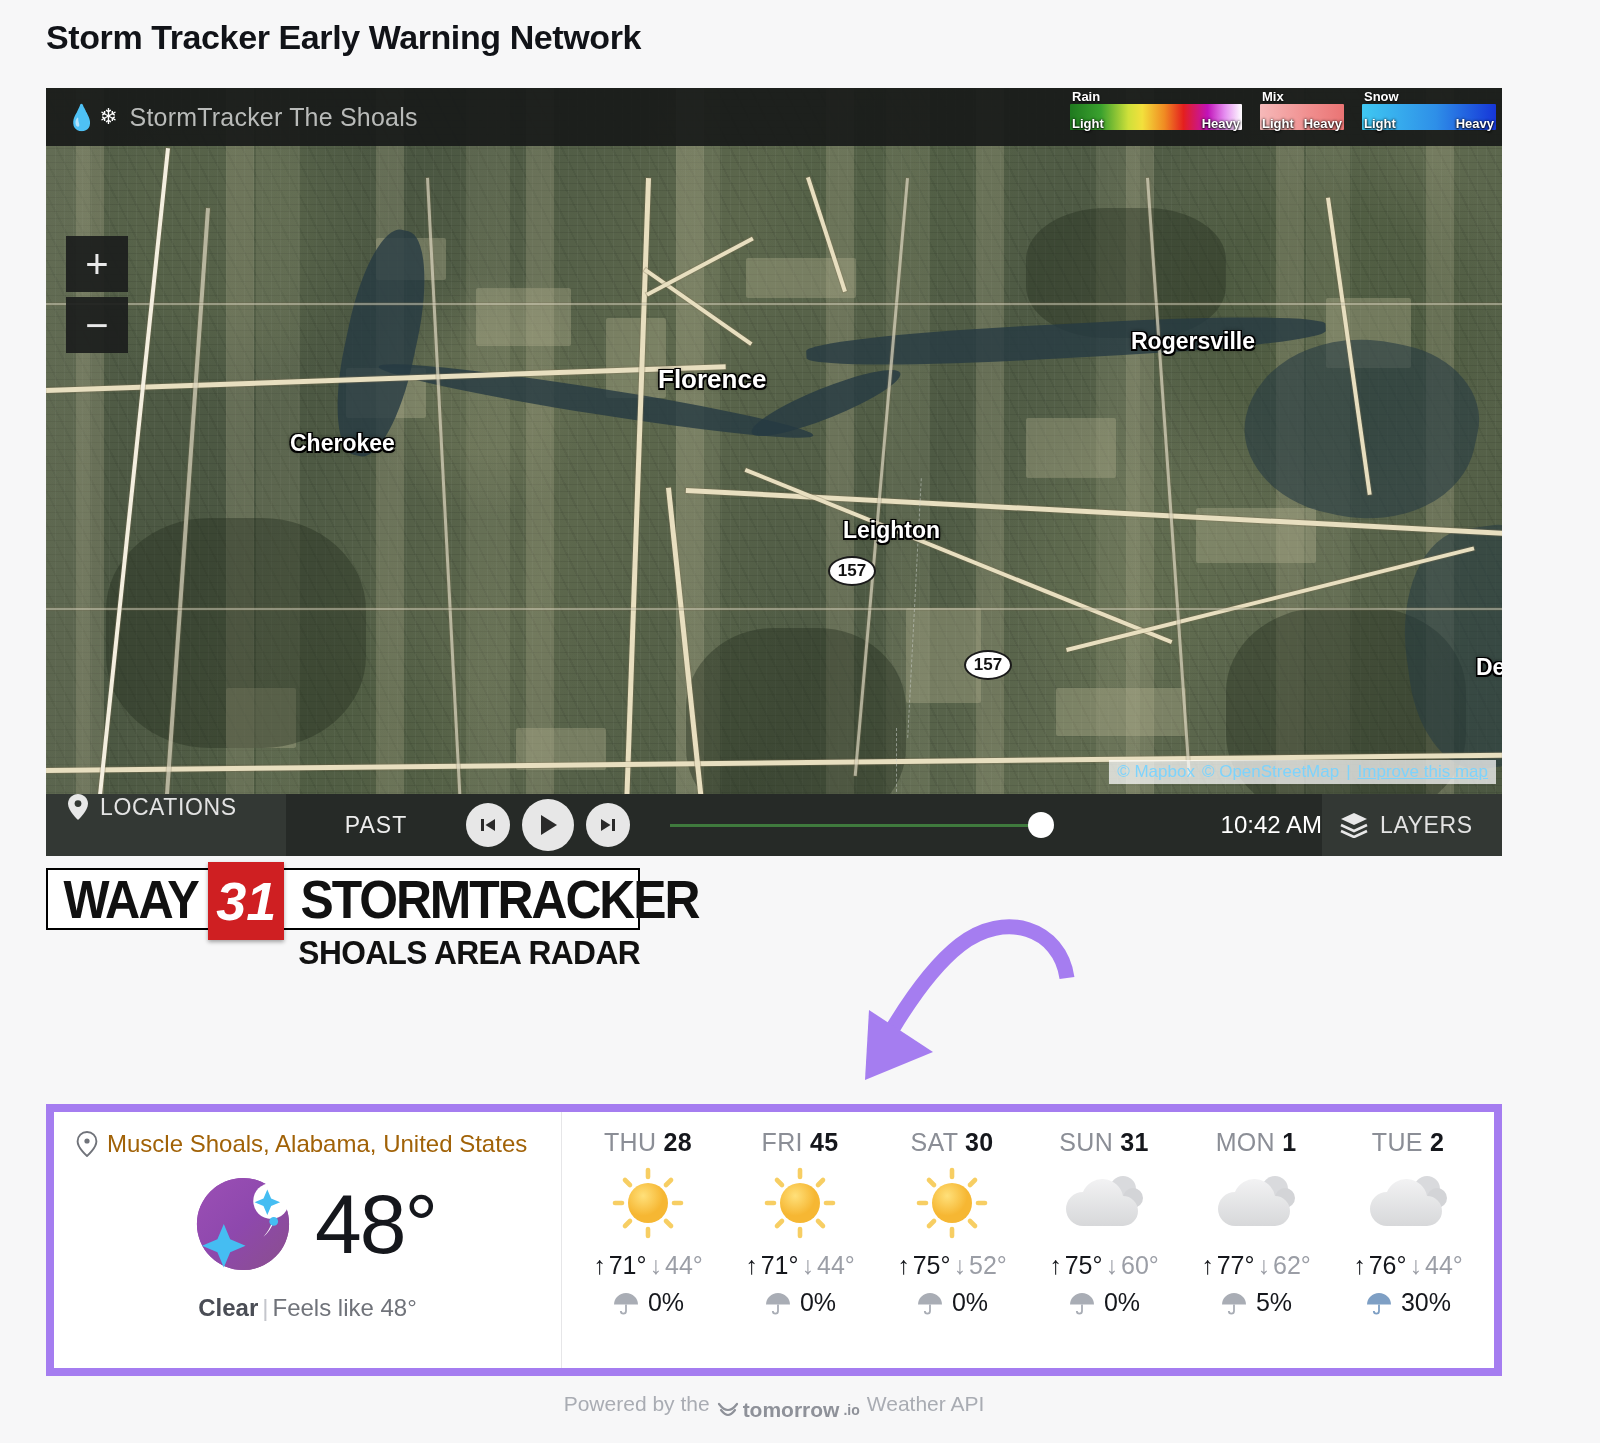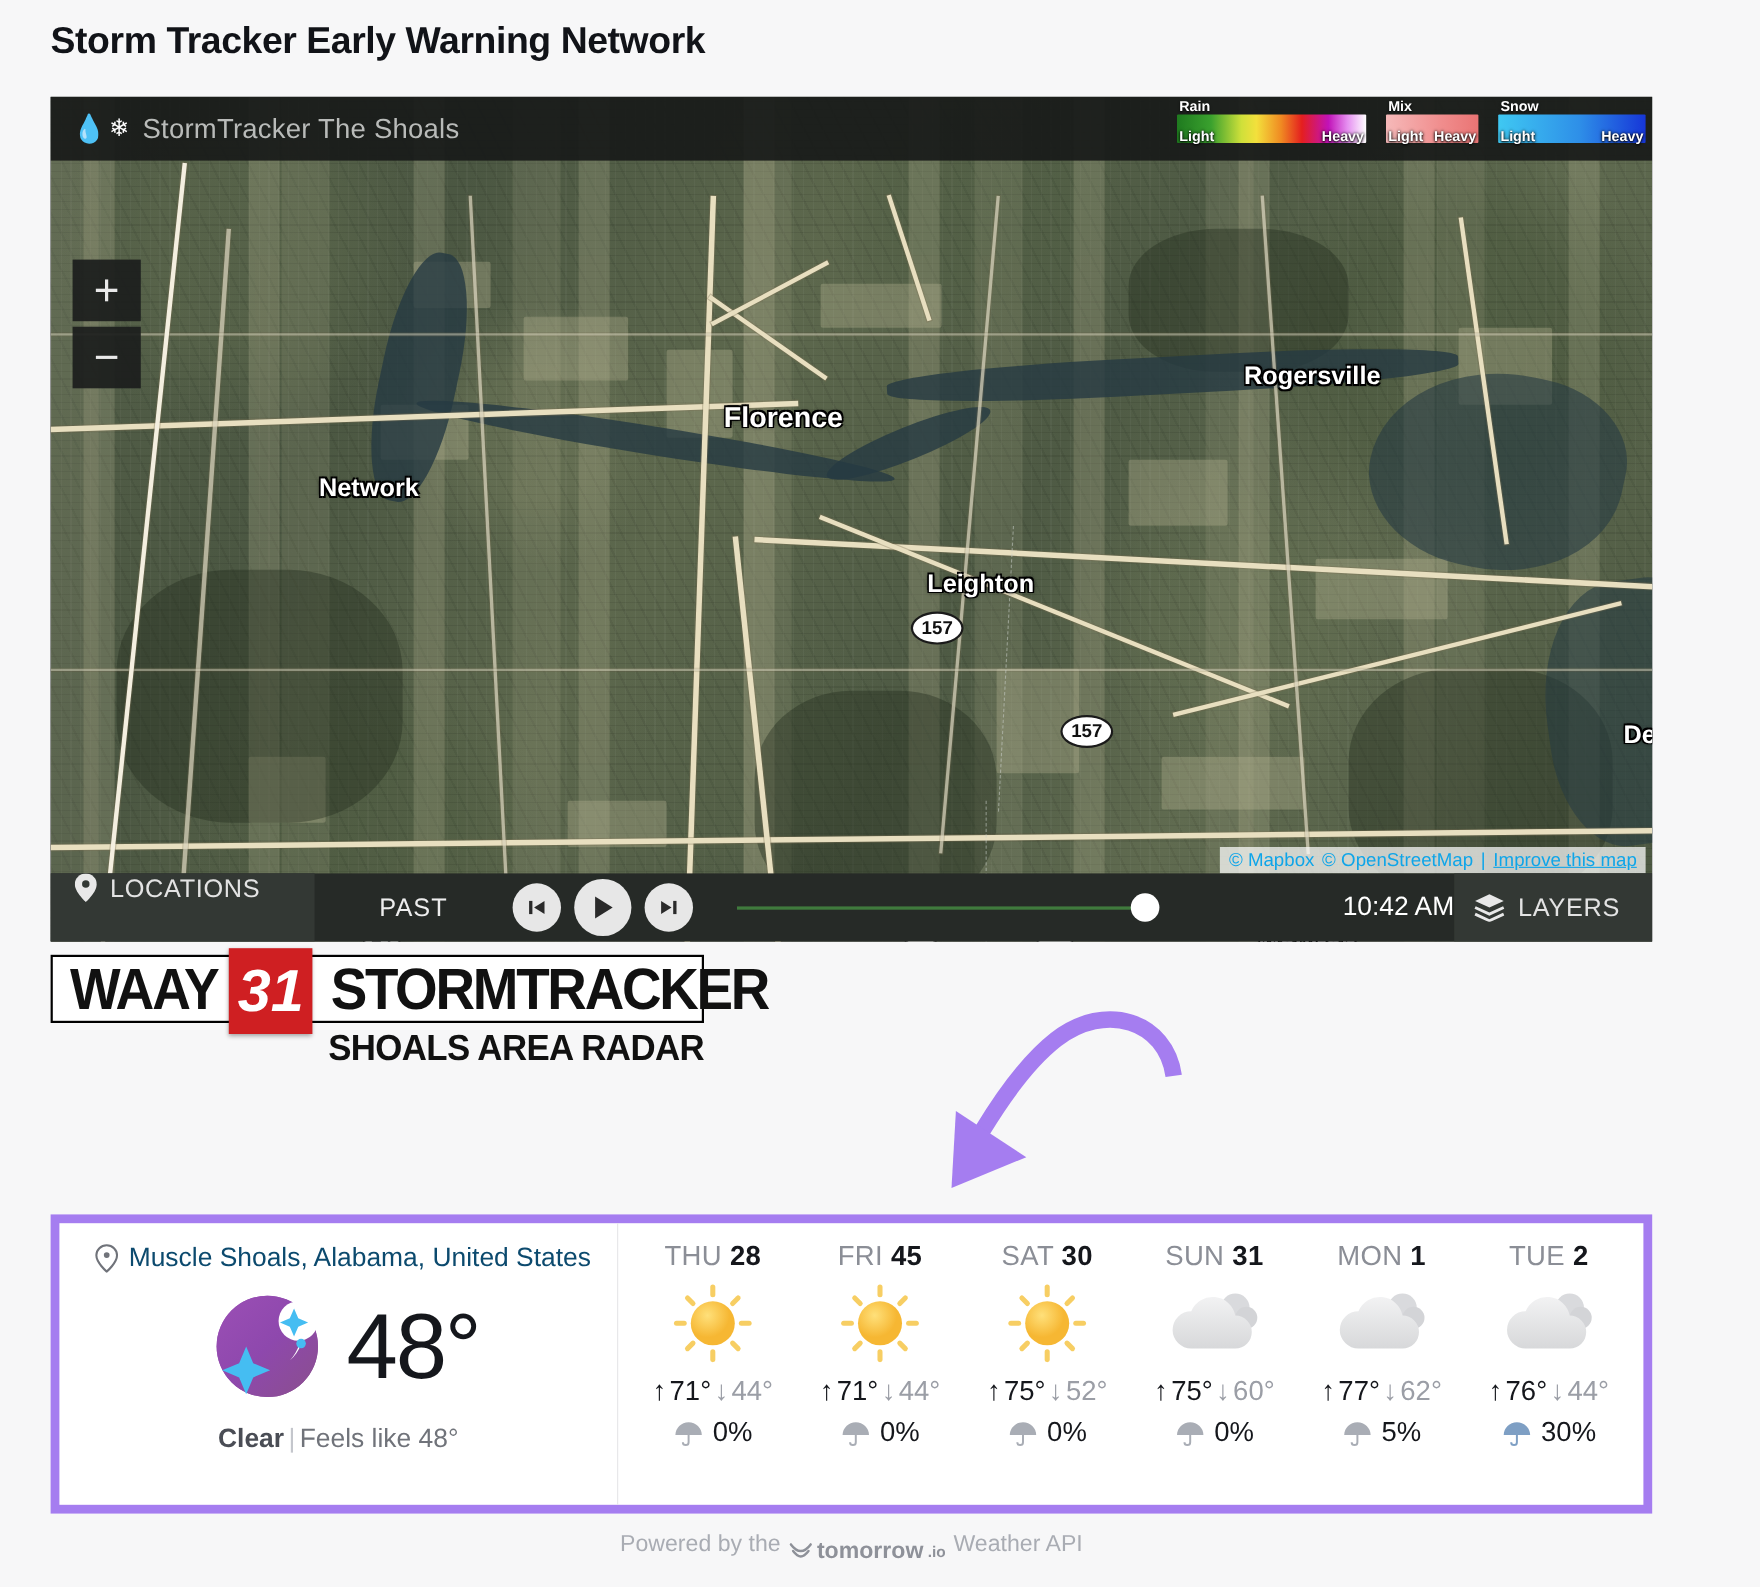--- a/index.html
+++ b/index.html
@@ -162,23 +162,23 @@
     background: rgba(28,30,29,.93);
     color: #e9e9e9;
     font-size: 40px; font-weight: 300;
     display: flex; align-items: center; justify-content: center;
     line-height: 1;
     cursor: pointer;
   }
 
   
   .attrib {
-    position: absolute; right: 6px; bottom: 62px;
+    position: absolute; right: 6px; bottom: 72px;
     background: rgba(255,255,255,.72);
-    color: #0ea5e9;
+    color: #7dd3fc;
     font-size: 17px;
     padding: 2px 8px;
     display: flex; gap: 7px; align-items: center;
   }
 
   
   .radar-controls {
     position: absolute; left: 0; bottom: 0;
     width: 100%; height: 62px;
     background: #262a27;
@@ -303,22 +303,22 @@
   }
   .wx-current {
     width: 508px;
     border-right: 1px solid #e6e6e8;
     padding: 18px 0 0 0;
     display: flex; flex-direction: column; align-items: center;
   }
   .wx-loc {
     display: flex; align-items: center; gap: 9px;
     align-self: flex-start;
-    padding-left: 32px;
-    color: #0c4a6e;
+    padding-left: 22px;
+    color: #a16207;
     font-size: 24px;
   }
   .wx-now {
     display: flex; align-items: center; gap: 8px;
     margin-top: 2px;
   }
   .moon-icon { width: 128px; height: 128px; }
   .wx-temp {
     font-size: 84px; font-weight: 400; color: #15171c;
     line-height: 1;
@@ -424,21 +424,21 @@
     <div class="road thin" style="left:0px;top:215px;width:1456px;height:2px;"></div>
     <div class="road" style="left:600px;top:180px;width:130px;height:4px;transform:rotate(35deg);"></div>
     <div class="road" style="left:600px;top:205px;width:120px;height:4px;transform:rotate(-28deg);"></div>
 
     <div class="road" style="left:120px;top:60px;width:4px;height:760px;background:#f4efe0;transform:rotate(6deg);"></div>
 
     <div class="county-line" style="left:868px;top:390px;height:260px;transform:rotate(3deg);"></div>
     <div class="county-line" style="left:850px;top:640px;height:150px;"></div>
 
     <div class="place" style="left:612px;  top:276px; font-size:26px;">Florence</div>
-    <div class="place" style="left:244px;  top:342px; font-size:23px;">Network</div>
+    <div class="place" style="left:244px;  top:342px; font-size:23px;">Cherokee</div>
     <div class="place" style="left:1085px; top:240px; font-size:23px;">Rogersville</div>
     <div class="place" style="left:797px;  top:429px; font-size:23px;">Leighton</div>
     <div class="place" style="left:540px;  top:718px; font-size:23px;">Russellville</div>
     <div class="place" style="left:1098px; top:757px; font-size:23px;">Moulton</div>
     <div class="place" style="left:1430px; top:566px; font-size:23px;">De</div>
 
     <div class="shield" style="left:782px;  top:468px;">157</div>
     <div class="shield" style="left:918px;  top:562px;">157</div>
     <div class="shield" style="left:283px;  top:748px; width:36px;">24</div>
     <div class="shield" style="left:773px;  top:744px; width:36px;">24</div>

